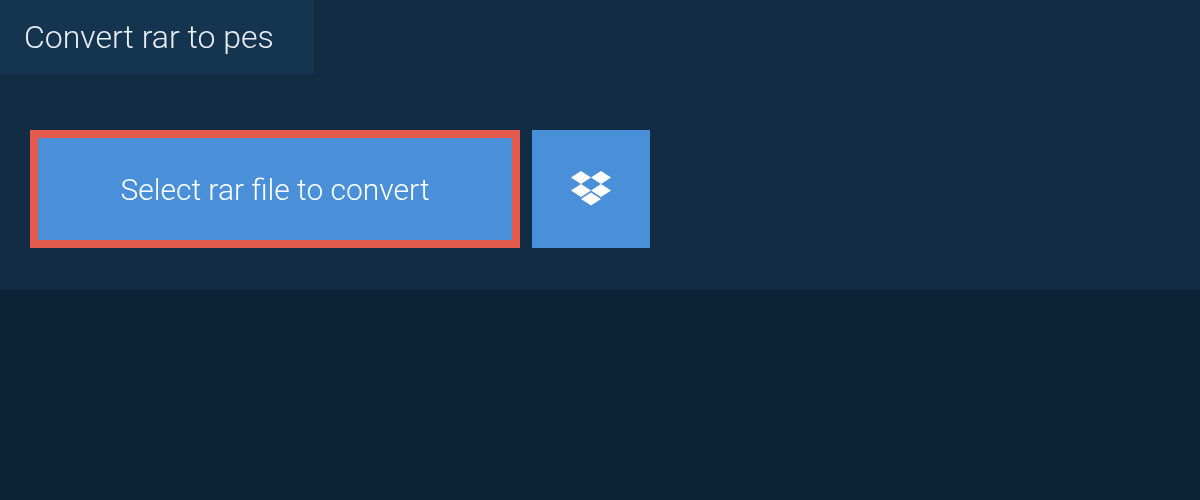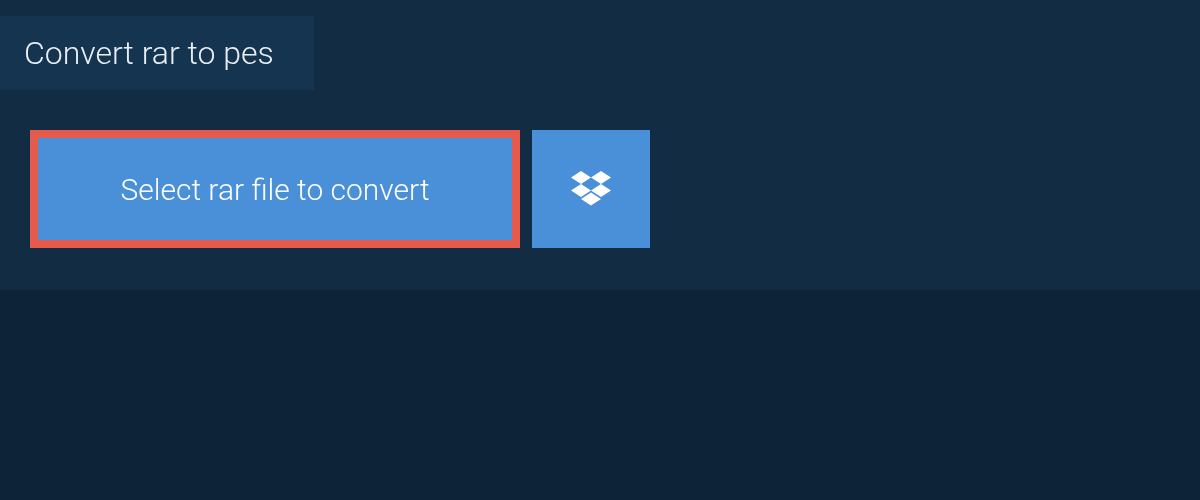--- a/index.html
+++ b/index.html
@@ -15,21 +15,21 @@
       overflow: hidden;
     }
     .main-panel {
       background: #122c44;
       width: 100%;
       height: 290px;
       position: relative;
     }
     .tab {
       position: absolute;
-      top: 16px;
+      top: 0;
       left: 0;
       background: #153450;
       padding: 18px 40px 18px 24px;
       color: #e8eef4;
       font-size: 32px;
       font-weight: 300;
     }
     .button-row {
       position: absolute;
       top: 130px;

